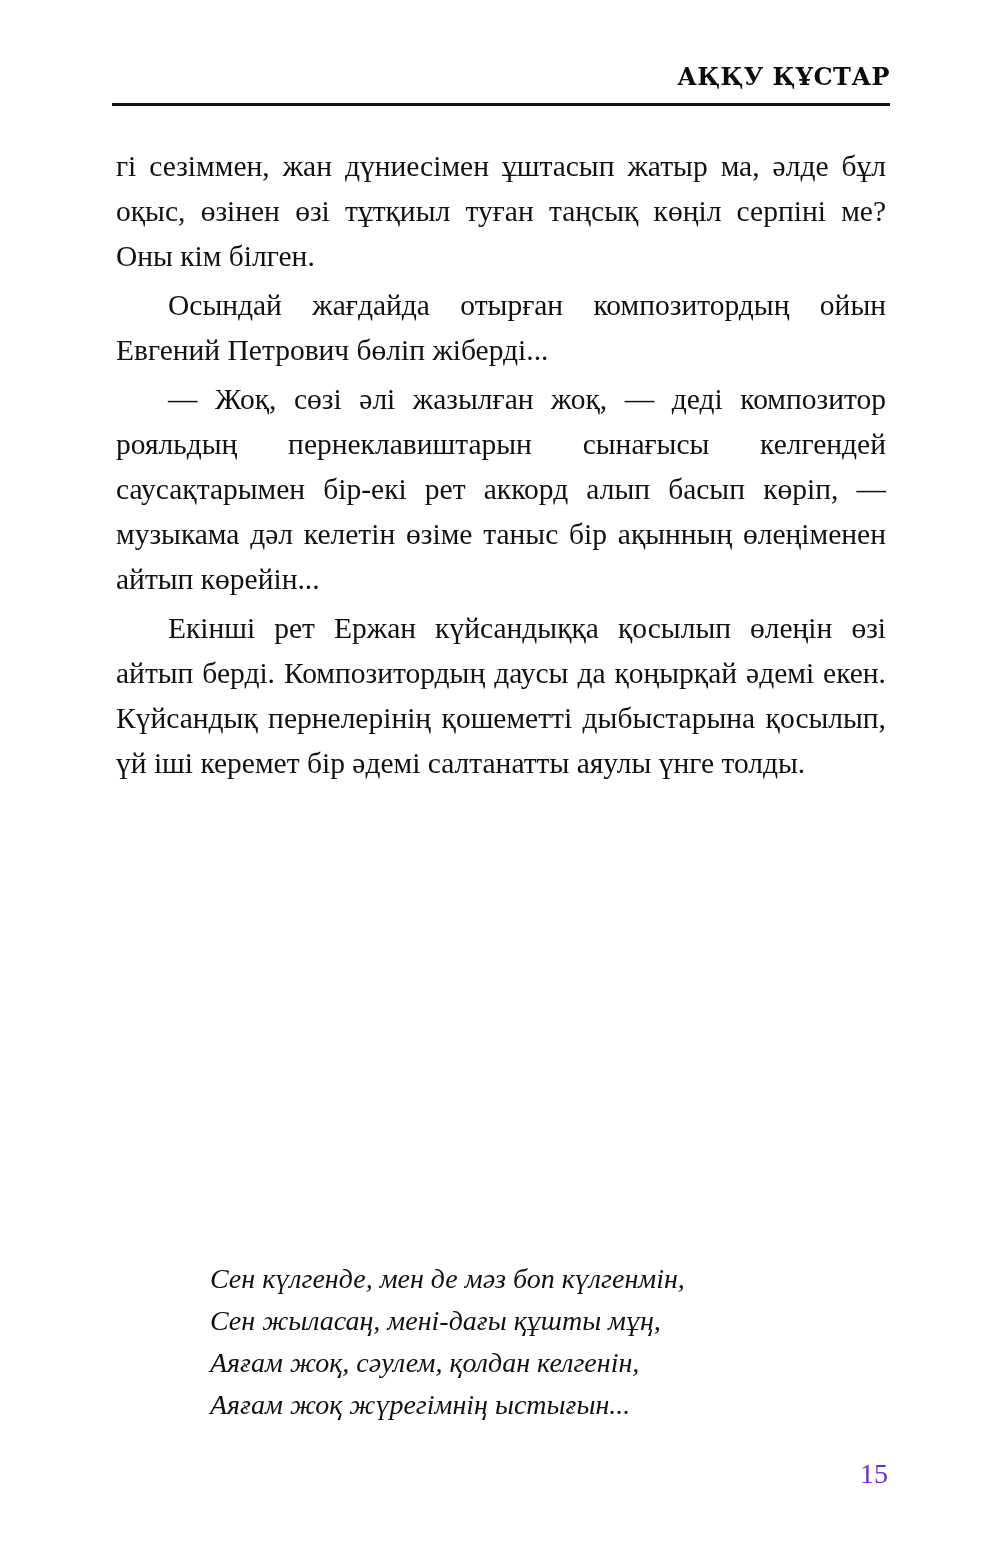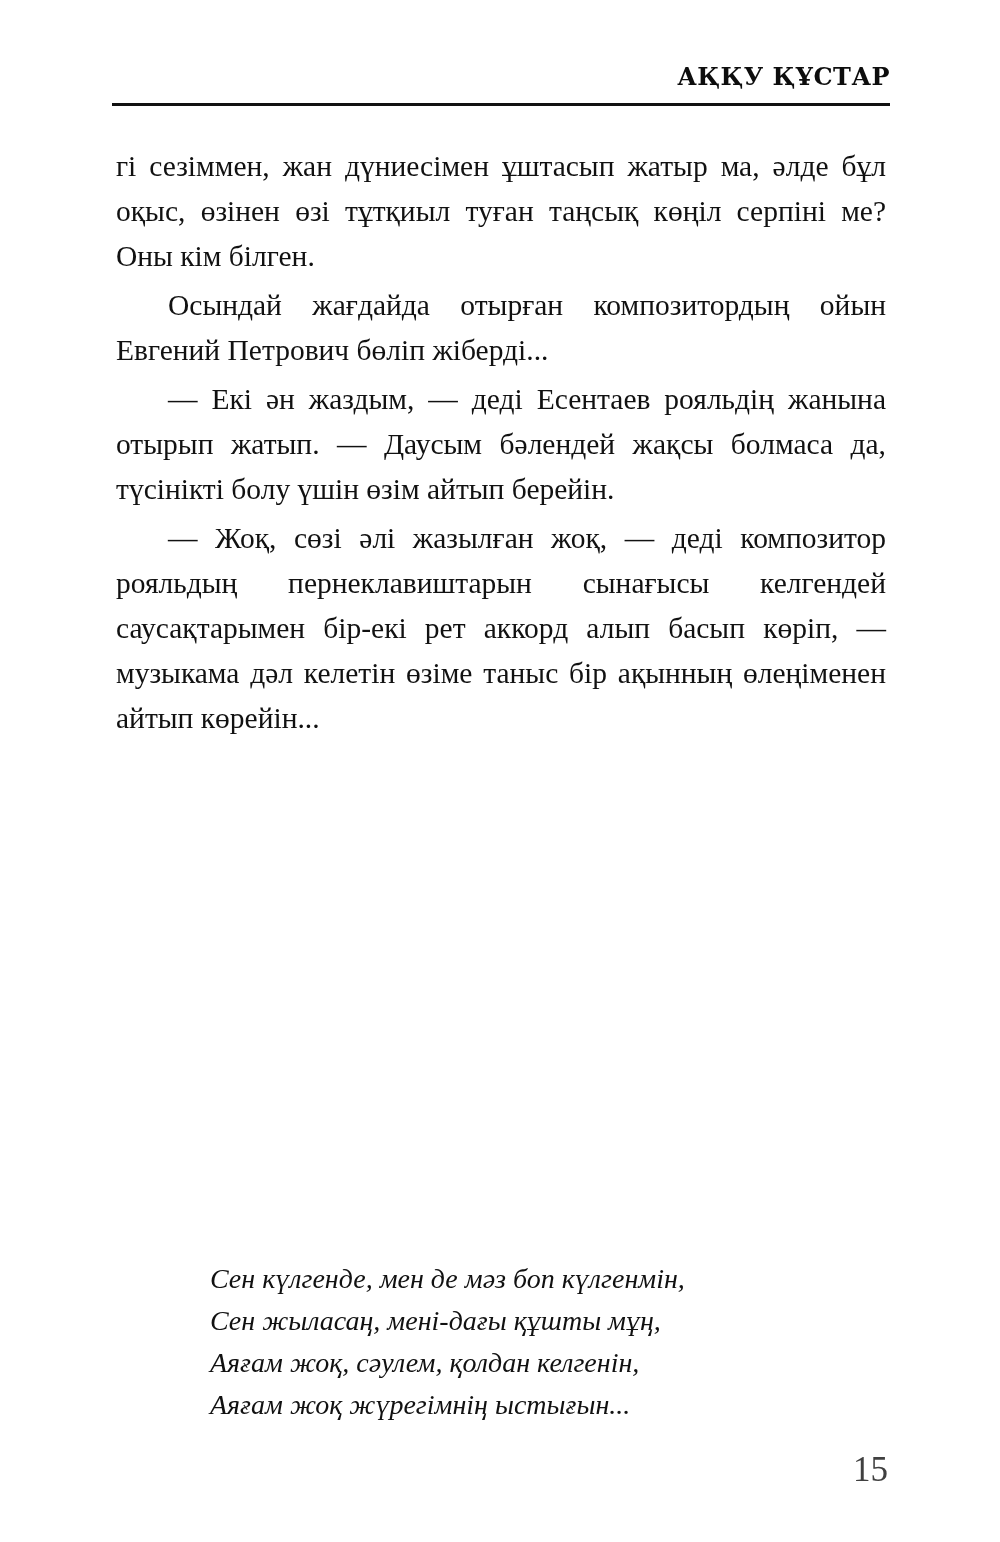--- a/index.html
+++ b/index.html
@@ -71,38 +71,38 @@
     line-height: 42px;
     color: #111111;
   }
   .verse div {
     white-space: nowrap;
   }
   .folio {
     position: absolute;
     bottom: 52px;
     right: 112px;
-    font-size: 35px;
-    color: #404040;
+    font-size: 28px;
+    color: #6d28d9;
   }
 </style>
 </head>
 <body>
 
 <div class="page">
 
   <div class="running-head">АҚҚУ ҚҰСТАР</div>
 
   <div class="head-rule"></div>
 
   <div class="body-text">
     <p class="noindent">гі сезіммен, жан дүниесімен ұштасып жатыр ма, әлде бұл оқыс, өзінен өзі тұтқиыл туған таңсық көңіл серпіні ме? Оны кім білген.</p>
     <p>Осындай жағдайда отырған композитордың ойын Евгений Петрович бөліп жіберді...</p>
-    <p>— Екі ән жаздым, — деді Есентаев рояльдің жанына отырып жатып. — Даусым бәлендей жақсы болмаса да, түсінікті болу үшін өзім айтып берейін.</p>
     <p>— Жоқ, сөзі әлі жазылған жоқ, — деді композитор рояльдың пернеклавиштарын сынағысы келгендей саусақтарымен бір-екі рет аккорд алып басып көріп, — музыкама дәл келетін өзіме таныс бір ақынның өлеңіменен айтып көрейін...</p>
+    <p>Екінші рет Ержан күйсандыққа қосылып өлеңін өзі айтып берді. Композитордың даусы да қоңырқай әдемі екен. Күйсандық пернелерінің қошеметті дыбыстарына қосылып, үй іші керемет бір әдемі салтанатты аяулы үнге толды.</p>
   </div>
 
   <div class="verse">
     <div>Сен күлгенде, мен де мәз боп күлгенмін,</div>
     <div>Сен жыласаң, мені-дағы құшты мұң,</div>
     <div>Аяғам жоқ, сәулем, қолдан келгенін,</div>
     <div>Аяғам жоқ жүрегімнің ыстығын...</div>
   </div>
 
   <div class="folio">15</div>

